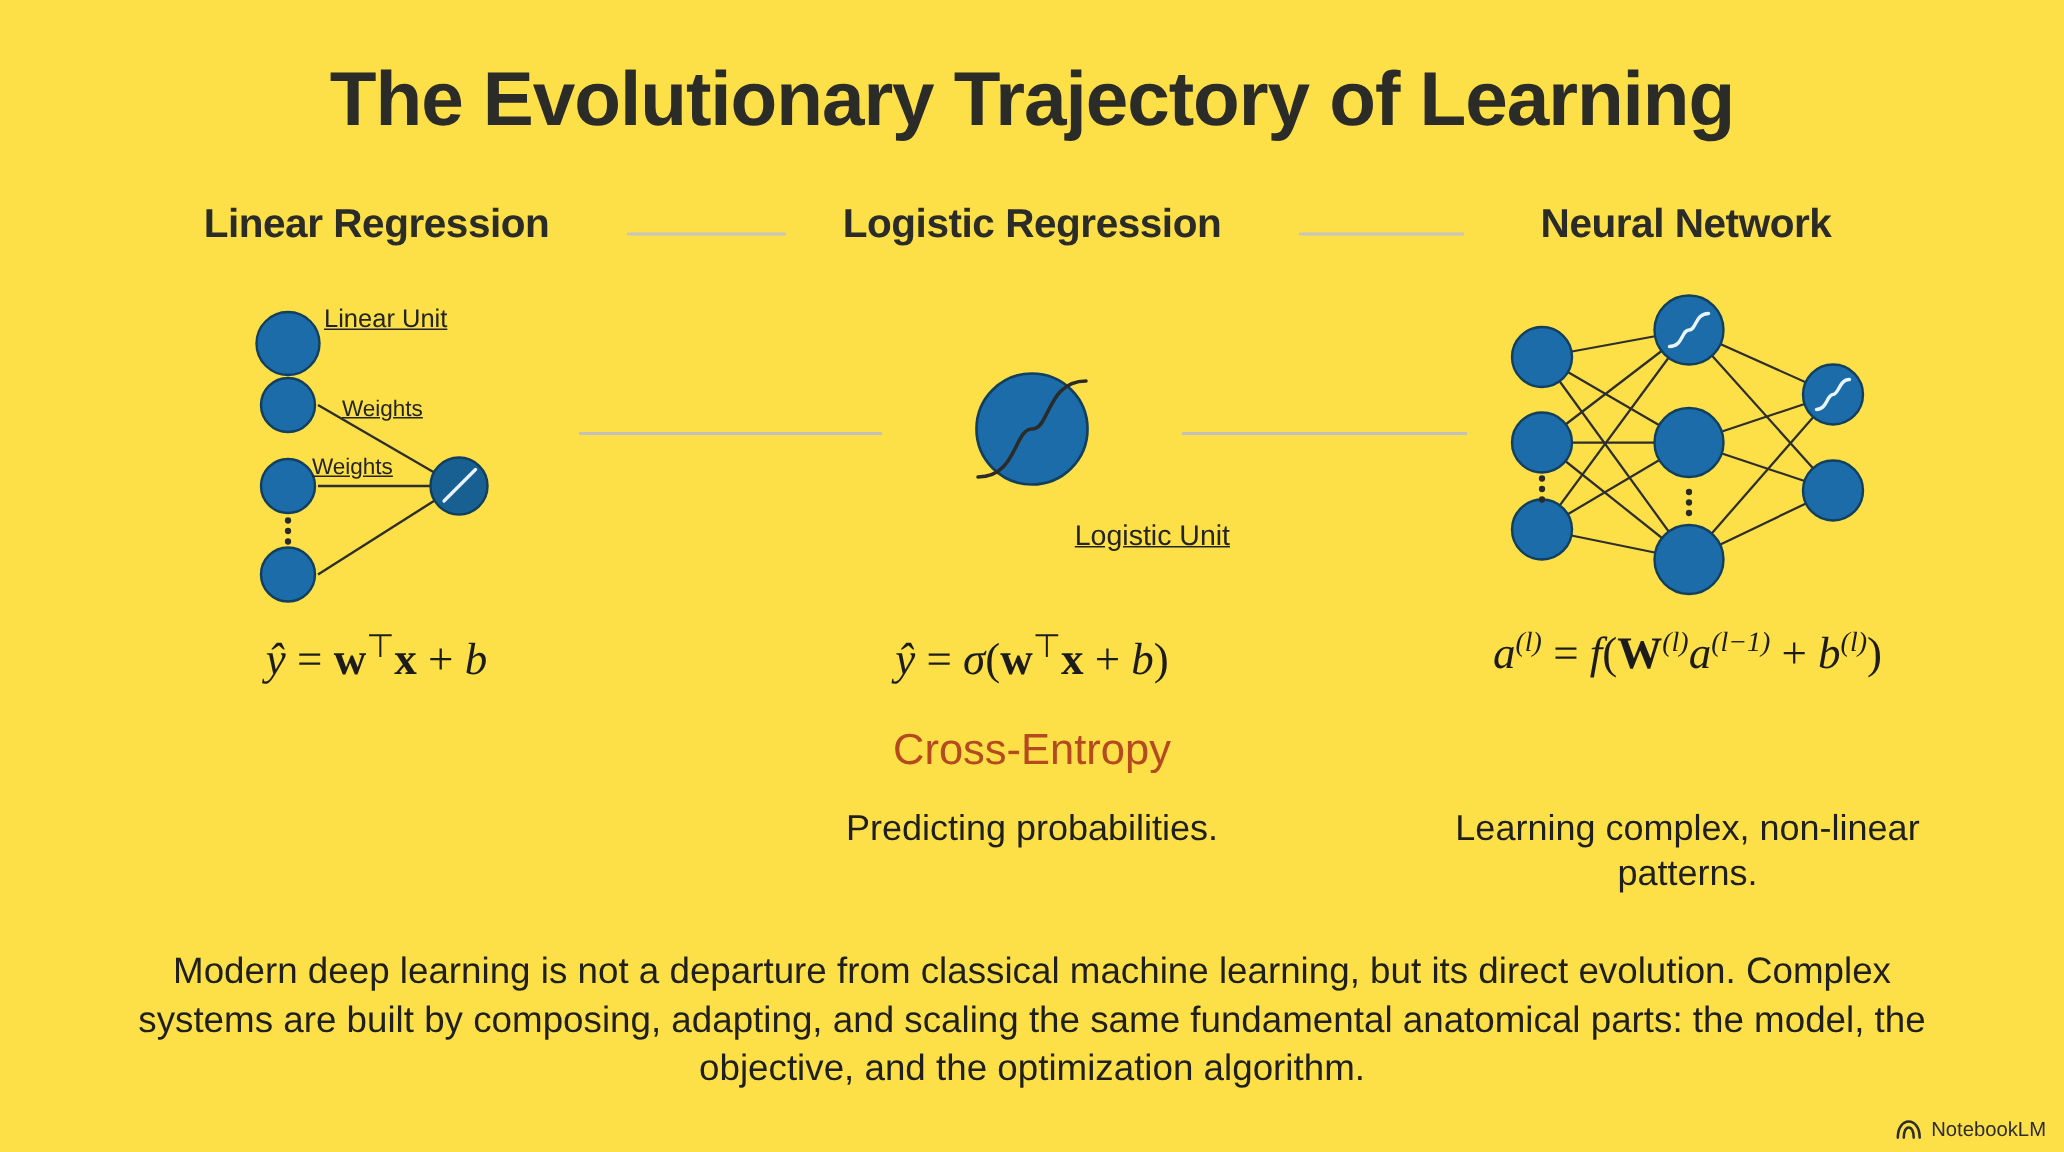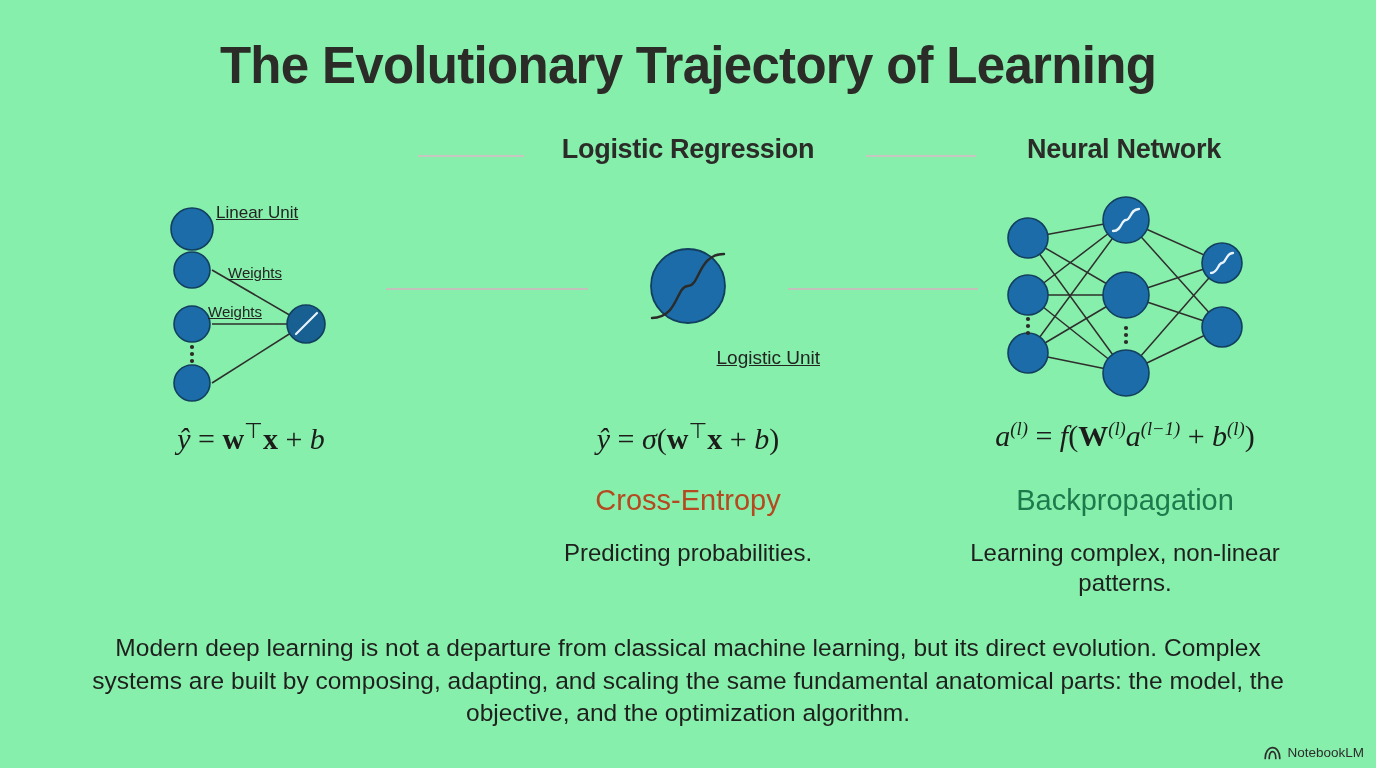--- a/index.html
+++ b/index.html
@@ -8,21 +8,21 @@
     background: #f2f1ec;
   }
   body {
     font-family: "Liberation Sans", sans-serif;
     -webkit-font-smoothing: antialiased;
   }
   #slide {
     position: relative;
     width: 1376px;
     height: 768px;
-    background: #86efac;
+    background: #fde047;
     overflow: hidden;
   }
 
   
   .title {
     position: absolute;
     left: 0; top: 36px;
     width: 1376px;
     text-align: center;
     font-size: 51px;
@@ -166,20 +166,21 @@
   }
   .watermark svg { display: block; }
 </style>
 </head>
 <body>
 
 <div id="slide">
 
   <div class="title">The Evolutionary Trajectory of Learning</div>
 
+  <div class="col-head c1">Linear Regression</div>
   <div class="head-rule r1"></div>
   <div class="col-head c2">Logistic Regression</div>
   <div class="head-rule r2"></div>
   <div class="col-head c3">Neural Network</div>
 
   <div class="mid-rule m1"></div>
   <div class="mid-rule m2"></div>
 
   <div class="diagram d1">
     <svg width="280" height="220" viewBox="0 0 280 220">
@@ -269,21 +270,20 @@
     <span class="hat"><i>ŷ</i></span> <span>=</span> <b>w</b><span class="topT">⊤</span><b>x</b> <span>+</span> <i>b</i>
   </div>
   <div class="formula f2">
     <span class="hat"><i>ŷ</i></span> <span>=</span> <i>σ</i>(<b>w</b><span class="topT">⊤</span><b>x</b> <span>+</span> <i>b</i>)
   </div>
   <div class="formula f3">
     <i>a</i><span class="sup">(l)</span> <span>=</span> <i>f</i>(<b>W</b><span class="sup">(l)</span><i>a</i><span class="sup">(l−1)</span> <span>+</span> <i>b</i><span class="sup">(l)</span>)
   </div>
 
   <div class="objective o2" style="color:#b5491f">Cross-Entropy</div>
-  <div class="objective o3" style="color:#1d7a4c">Backpropagation</div>
 
   <div class="desc p2">Predicting probabilities.</div>
   <div class="desc p3">Learning complex, non-linear patterns.</div>
 
   <div class="footer-text">Modern deep learning is not a departure from classical machine learning, but its direct evolution. Complex systems are built by composing, adapting, and scaling the same fundamental anatomical parts: the model, the objective, and the optimization algorithm.</div>
 
   <div class="watermark">
     <span>
       <svg width="17" height="14" viewBox="0 0 17 14">
         <path d="M1.2 12.4 C1.2 5.6 4.6 1.6 8.5 1.6 C12.4 1.6 15.8 5.6 15.8 12.4" stroke="#2d2d2b" stroke-width="1.7" fill="none" stroke-linecap="round"></path>

